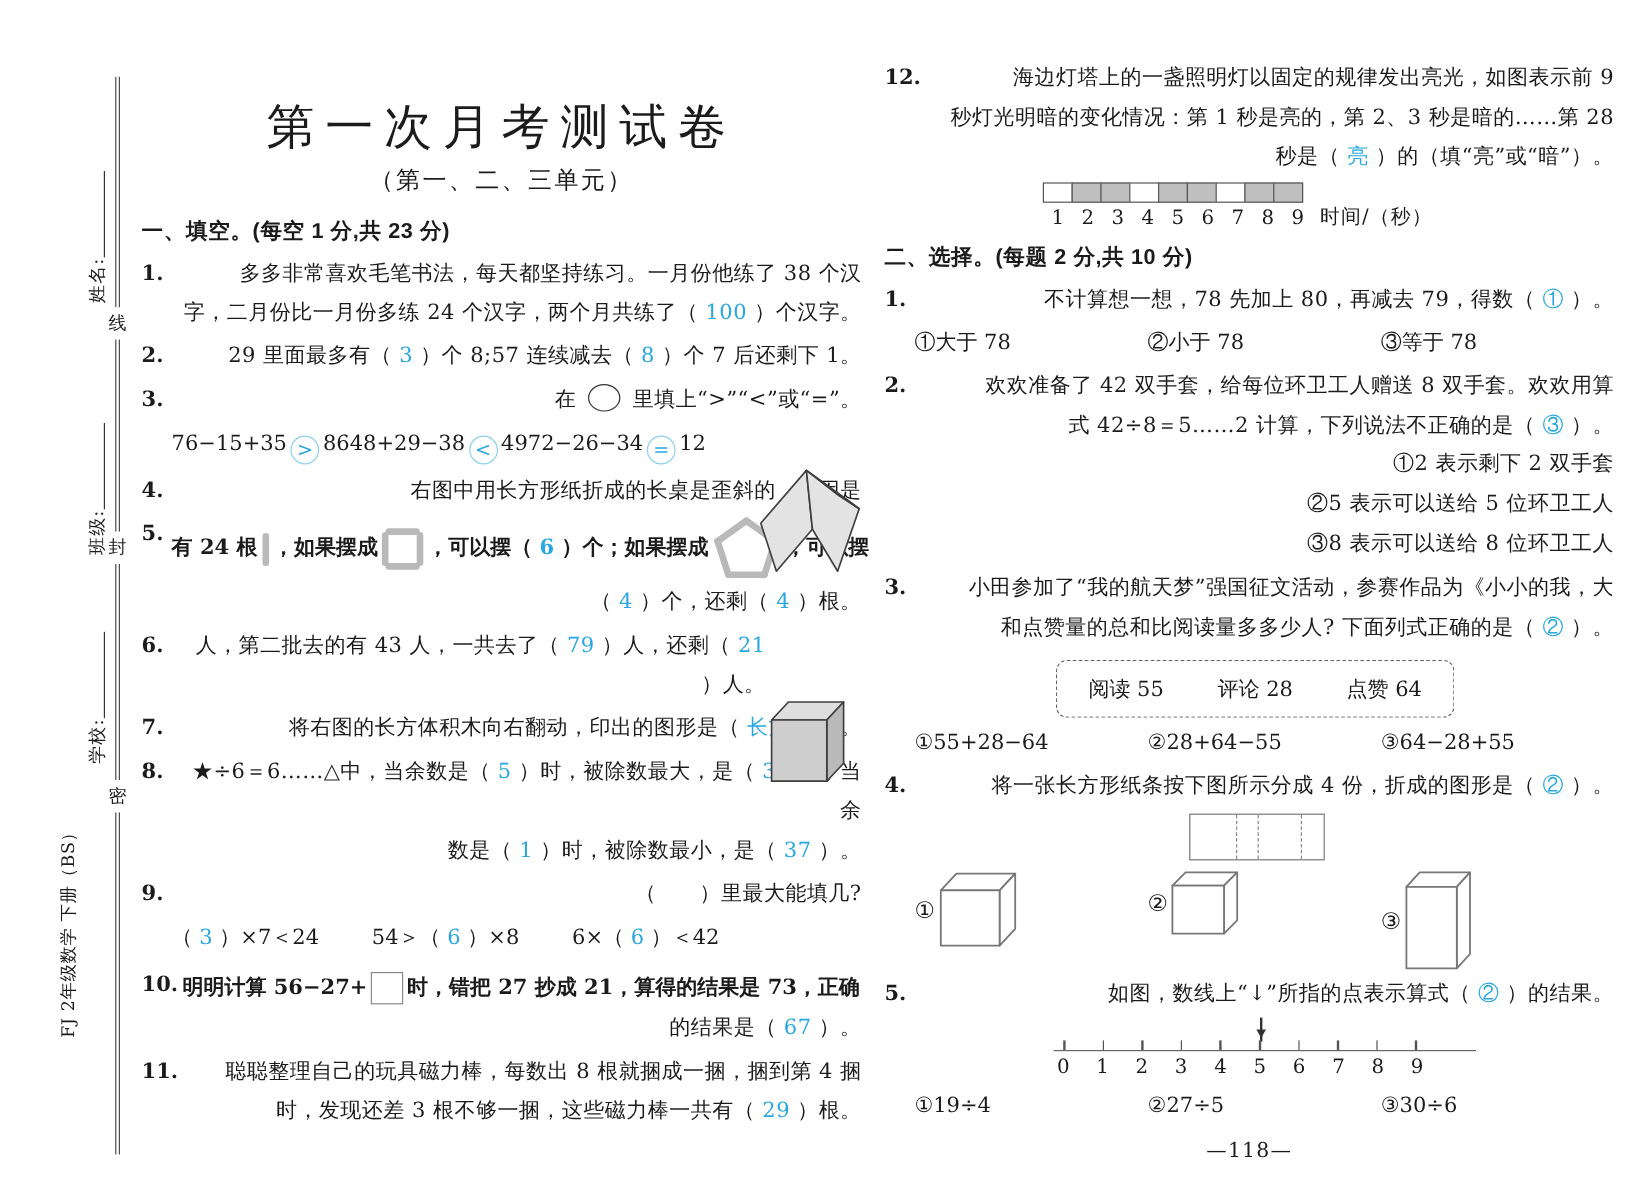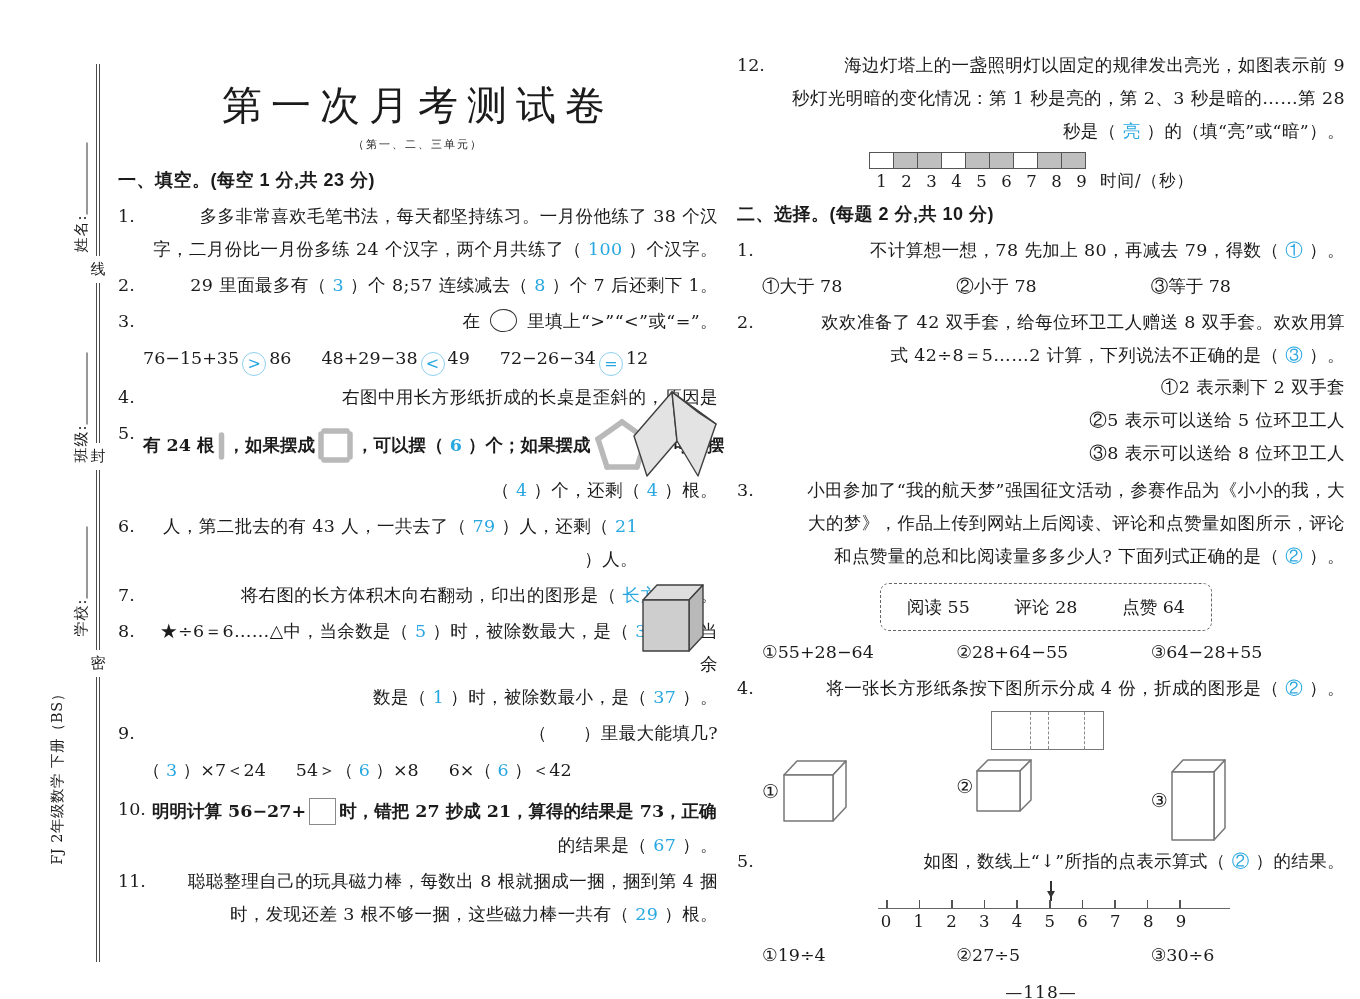--- a/index.html
+++ b/index.html
@@ -26,38 +26,38 @@
   .vl-name{left:6px;top:188px;width:150px;}
   .vl-class{left:6px;top:398px;width:150px;}
   .vl-school{left:6px;top:572px;width:150px;}
   .vl-book{left:-46px;top:766px;width:206px;font-size:14.5px;letter-spacing:0.5px;}
   
   .page{position:absolute;top:0;}
   #left-page{left:118px;top:56px;width:600px;}
   #right-page{left:737px;top:46px;width:608px;}
   .paper-title{font-size:40px;font-weight:normal;text-align:center;letter-spacing:9px;
     margin:22px 0 4px 0;}
-  .paper-subtitle{font-size:11px;text-align:center;letter-spacing:2px;margin-bottom:16px;}
+  .paper-subtitle{font-size:20px;text-align:center;letter-spacing:2px;margin-bottom:16px;}
   .section-header{font-family:"Liberation Sans","DejaVu Sans",sans-serif;font-weight:bold;
     font-size:18px;letter-spacing:0.5px;margin:10px 0 8px 0;}
   .q{position:relative;padding-left:25px;margin-top:3px;font-size:17.5px;}
   .q.wide{padding-left:34px;}
-  .qnum{position:absolute;left:0;top:0;font-weight:normal;line-height:33px;}
+  .qnum{position:absolute;left:0;top:0;font-weight:bold;line-height:33px;}
   .ln{line-height:33px;min-height:33px;letter-spacing:0.4px;text-align:right;}
   .flexln{display:flex;align-items:center;line-height:33px;min-height:40px;white-space:nowrap;font-weight:bold;}
   .ans,.ans-segment{color:var(--accent);}
   span.ans{color:var(--accent);}
   span.circ{display:inline-block;width:24px;height:24px;border:1.3px solid #8ed0ef;
     border-radius:50%;color:var(--accent);text-align:center;line-height:21px;
     font-size:16px;margin:0 3px;vertical-align:-5px;}
   span.bcirc{display:inline-block;width:27px;height:23px;border:1.2px solid #333;
     border-radius:50%;vertical-align:-5px;margin:0 4px;}
   span.sqbox{display:inline-block;width:27px;height:27px;border:1.2px solid #8a8a8a;
     vertical-align:-7px;margin:0 3px;}
-  .eq-row{display:flex;gap:30px;line-height:40px;white-space:nowrap;}
+  .eq-row{display:flex;line-height:40px;white-space:nowrap;}
   .eq-row .eq{white-space:nowrap;}
   .choices-row{display:flex;line-height:34px;margin-top:2px;}
   .choices-row span{flex:1;white-space:nowrap;}
   .opt-line{line-height:31px;}
   .page-no{text-align:center;font-size:17px;letter-spacing:1px;margin-top:10px;}
   
   .fig-abs{position:absolute;}
   .icon-inline{flex:0 0 auto;margin:0 2px;}
   
   .grid-fig{margin:4px 0 2px 132px;}
@@ -185,21 +185,21 @@
 
   <div class="q">
     <span class="qnum">8.</span>
     <div class="ln"><span>★÷6＝6……△中，当余数是（ </span><span class="ans">5</span><span> ）时，被除数最大，是（ </span><span class="ans">32</span><span> ）；当余</span></div>
     <div class="ln"><span>数是（ </span><span class="ans">1</span><span> ）时，被除数最小，是（ </span><span class="ans">37</span><span> ）。</span></div>
   </div>
 
   <div class="q">
     <span class="qnum">9.</span>
     <div class="ln"><span>（　　）里最大能填几?</span></div>
-    <div class="eq-row" style="">
+    <div class="eq-row" style="gap:44px">
       <span class="eq"><span>（ </span><span class="ans">3</span><span> ）×7＜24</span></span>
       <span class="eq"><span>54＞（ </span><span class="ans">6</span><span> ）×8</span></span>
       <span class="eq"><span>6×（ </span><span class="ans">6</span><span> ）＜42</span></span>
     </div>
   </div>
 
   <div class="q wide">
     <span class="qnum">10.</span>
     <div class="flexln" style="min-height:36px">
       <span><span>明明计算 56−27+</span></span>
@@ -285,21 +285,20 @@
     <div class="ln"><span>欢欢准备了 42 双手套，给每位环卫工人赠送 8 双手套。欢欢用算</span></div>
     <div class="ln"><span>式 42÷8＝5……2 计算，下列说法不正确的是（ </span><span class="ans">③</span><span> ）。</span></div>
     <div class="ln opt-line">①2 表示剩下 2 双手套</div>
     <div class="ln opt-line">②5 表示可以送给 5 位环卫工人</div>
     <div class="ln opt-line">③8 表示可以送给 8 位环卫工人</div>
   </div>
 
   <div class="q">
     <span class="qnum">3.</span>
     <div class="ln"><span>小田参加了“我的航天梦”强国征文活动，参赛作品为《小小的我，大</span></div>
-    <div class="ln"><span>大的梦》，作品上传到网站上后阅读、评论和点赞量如图所示，评论</span></div>
     <div class="ln"><span>和点赞量的总和比阅读量多多少人? 下面列式正确的是（ </span><span class="ans">②</span><span> ）。</span></div>
     <div class="stat-box">
       <span>阅读 55</span>
       <span>评论 28</span>
       <span>点赞 64</span>
     </div>
     <div class="choices-row">
       <span>①55+28−64</span>
       <span>②28+64−55</span>
       <span>③64−28+55</span>

